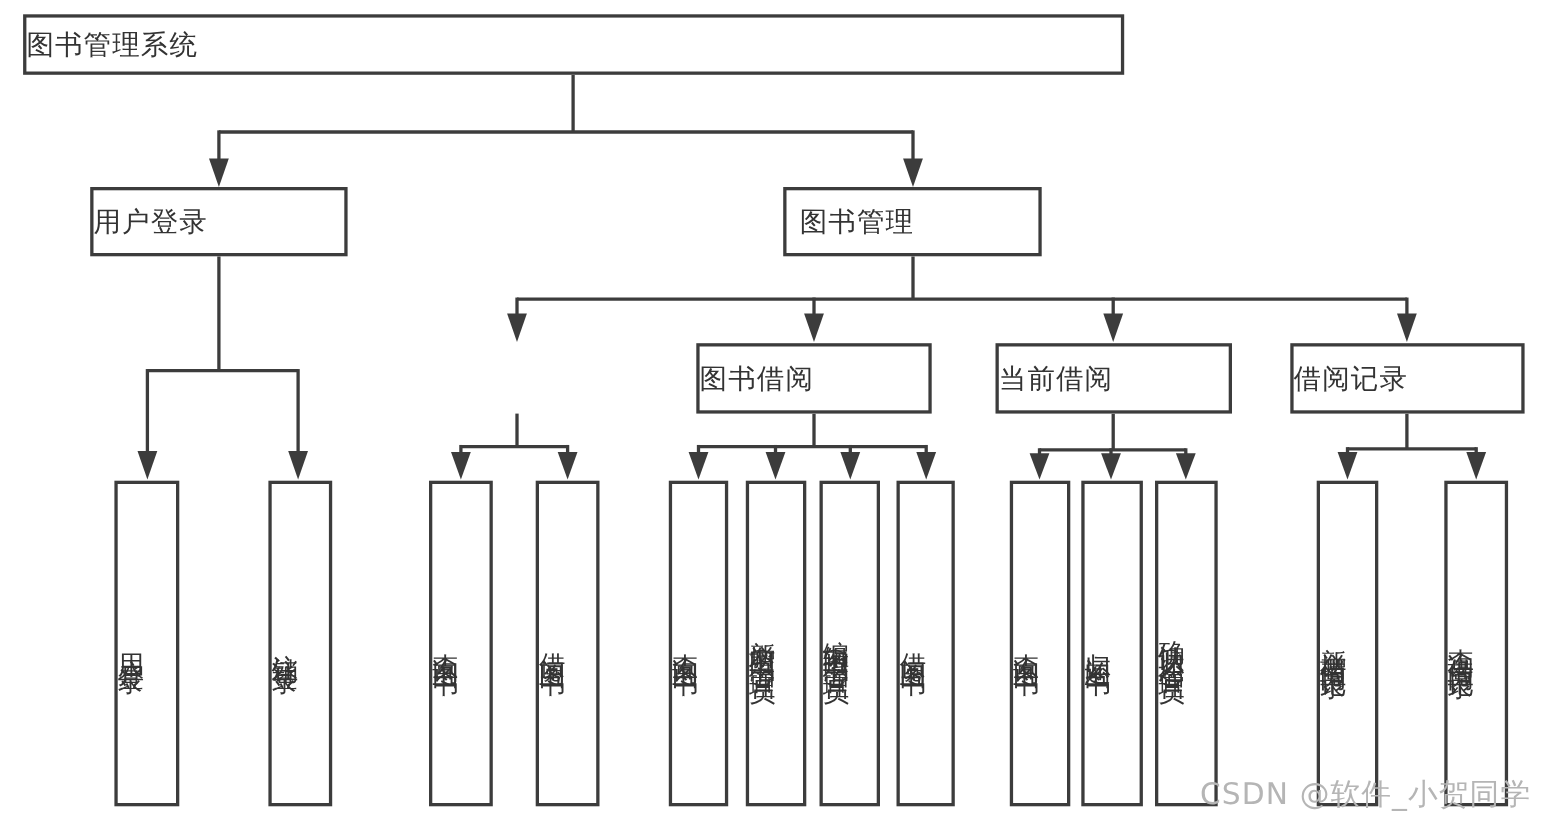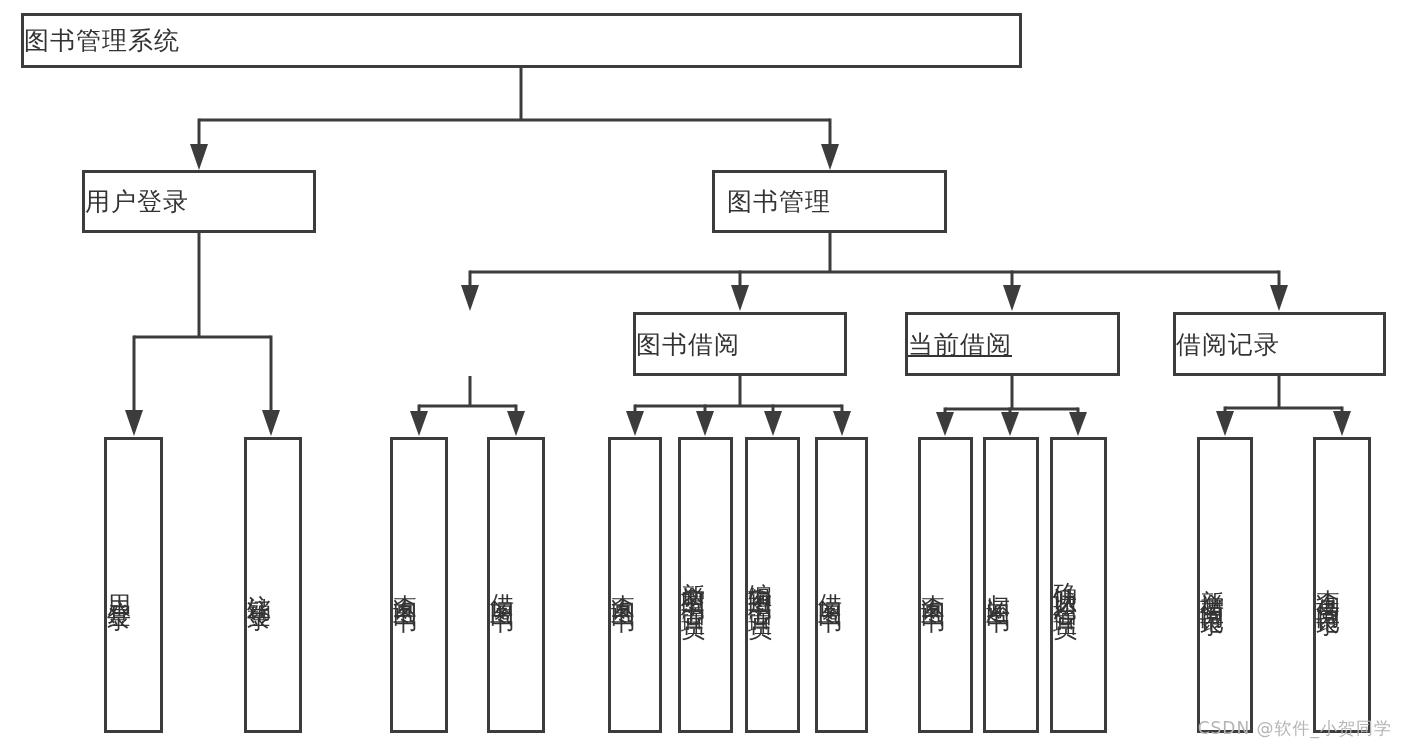--- a/index.html
+++ b/index.html
@@ -24,21 +24,21 @@
   .v-node .vtext{
     writing-mode:vertical-rl;
     text-orientation:mixed;
     line-height:1;
     letter-spacing:5px;
     white-space:nowrap;
   }
   .watermark{
     position:absolute;
     right:13px;bottom:7px;
-    font-size:17px;
+    font-size:27px;
     color:#b5b5b5;
     letter-spacing:1px;
     white-space:nowrap;
     z-index:5;
   }
 </style>
 </head>
 <body>
 
 <div class="canvas">
@@ -123,21 +123,21 @@
   <div class="node h-node" style="left:82px;top:170px;width:234px;height:63px;">
     <span>用户登录</span>
   </div>
   <div class="node h-node" style="left:712px;top:170px;width:235px;height:63px;padding-left:12px;">
     <span>图书管理</span>
   </div>
 
   <div class="node h-node" style="left:633px;top:312px;width:214px;height:64px;">
     <span>图书借阅</span>
   </div>
-  <div class="node h-node" style="left:905px;top:312px;width:215px;height:64px;text-decoration:underline;">
+  <div class="node h-node" style="left:905px;top:312px;width:215px;height:64px;">
     <span>当前借阅</span>
   </div>
   <div class="node h-node" style="left:1173px;top:312px;width:213px;height:64px;">
     <span>借阅记录</span>
   </div>
 
   <div class="node v-node" style="left:104px;top:437px;width:59px;height:296px;">
     <span class="vtext">用户登录</span>
   </div>
   <div class="node v-node" style="left:244px;top:437px;width:58px;height:296px;">

